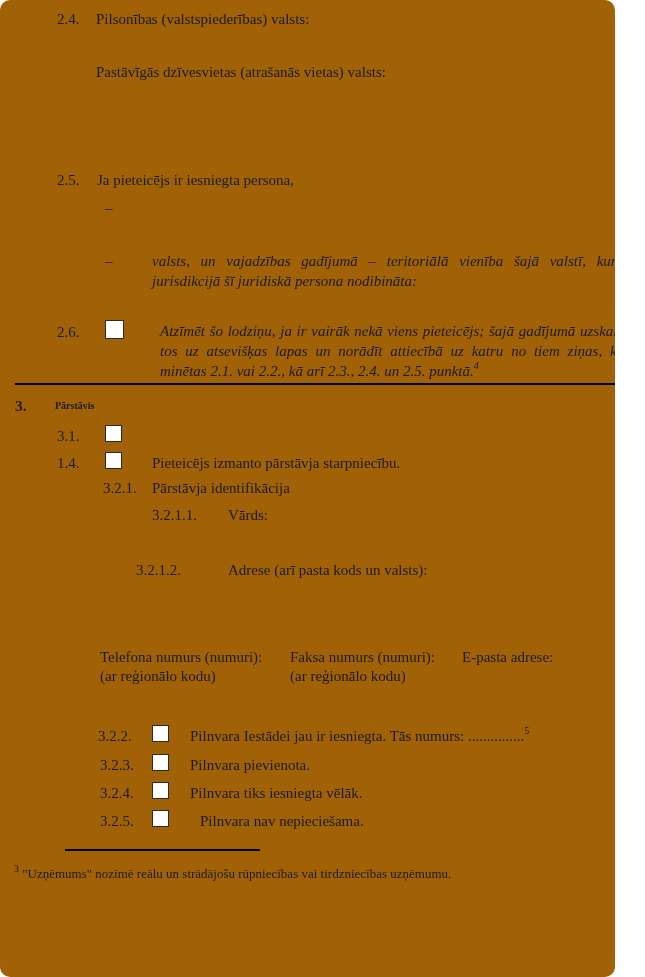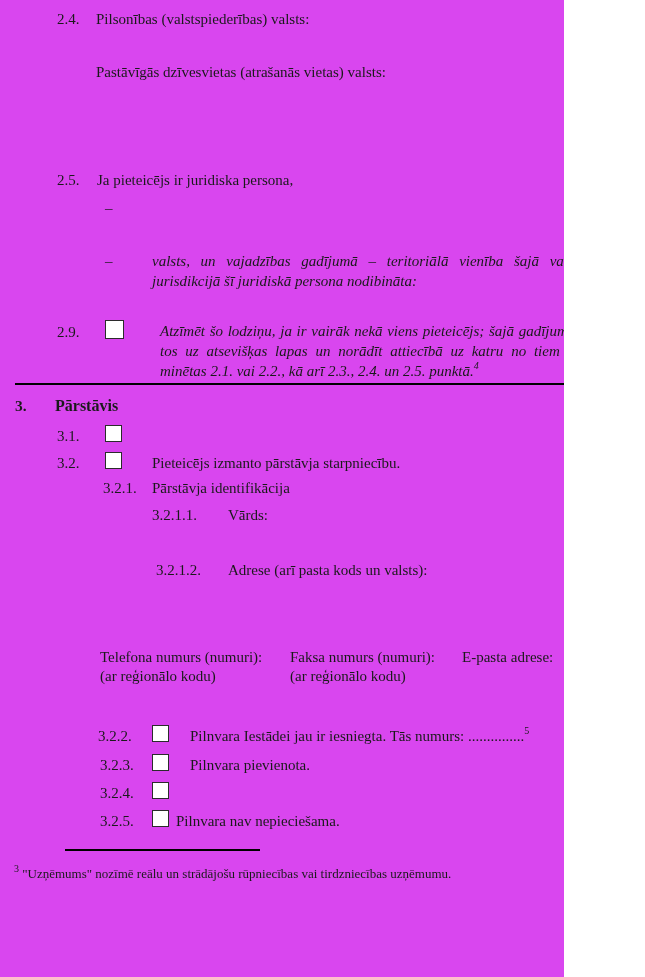--- a/index.html
+++ b/index.html
@@ -1,19 +1,19 @@
 <!DOCTYPE html>
 <html><head>
 <meta charset="utf-8">
 <style>
   html,body{margin:0;padding:0;background:#ffffff;}
   .page{
-    position:relative;width:564px;height:977px;background:#d946ef;
+    position:relative;width:615px;height:977px;background:#a16207;
     font-family:"Liberation Serif","DejaVu Serif",serif;
-    color:#1a1a1a;font-size:15px;line-height:20px;overflow:hidden;
+    color:#1a1a1a;font-size:15px;line-height:20px;overflow:hidden;border-radius:10px;
   }
   .abs{position:absolute;white-space:nowrap;}
   .wrap{white-space:normal;}
   .just{text-align:justify;font-style:italic;}
   .bold{font-weight:bold;}
   sup{font-size:10px;line-height:0;position:relative;top:-1px;}
   .checkbox{
     position:absolute;width:17px;height:17px;
     border:1.6px solid #2b2b2b;background:#ffffff;box-sizing:border-box;
   }
@@ -24,72 +24,73 @@
 </head>
 <body>
 
 <div class="page">
 
   <div class="abs" style="left:57px;top:9px">2.4.</div>
   <div class="abs" style="left:96px;top:62px">Pastāvīgās dzīvesvietas (atrašanās vietas) valsts:</div>
   <div class="abs" style="left:96px;top:9px">Pilsonības (valstspiederības) valsts:</div>
 
   <div class="abs" style="left:57px;top:170px">2.5.</div>
-  <div class="abs" style="left:97px;top:170px">Ja pieteicējs ir juridiska persona,</div>
+  <div class="abs" style="left:97px;top:170px">Ja pieteicējs ir iesniegta persona,</div>
 
   <div class="abs" style="left:105px;top:198px">–</div>
 
   <div class="abs" style="left:105px;top:251px">–</div>
   <div class="abs wrap just" style="left:152px;top:251px;width:478px">valsts, un vajadzības gadījumā – teritoriālā vienība šajā valstī, kuras jurisdikcijā šī juridiskā persona nodibināta:</div>
 
-  <div class="abs" style="left:57px;top:322px">2.9.</div>
+  <div class="abs" style="left:57px;top:322px">2.6.</div>
   <div class="checkbox cb-lg" style="left:105px;top:320px"></div>
   <div class="abs wrap just" style="left:160px;top:321px;width:470px"><span>Atzīmēt šo lodziņu, ja ir vairāk nekā viens pieteicējs; šajā gadījumā uzskaitīt tos uz atsevišķas lapas un norādīt attiecībā uz katru no tiem ziņas, kas minētas 2.1. vai 2.2., kā arī 2.3., 2.4. un 2.5. punktā.</span><sup>4</sup></div>
 
   <div class="rule" style="left:15px;top:383px;width:615px;height:2px"></div>
 
   <div class="abs bold" style="left:15px;top:396px;font-size:15.5px">3.</div>
-  <div class="abs bold" style="left:55px;top:396px;font-size:16px">Pārstāvis</div>
+  <div class="abs bold" style="left:55px;top:396px;font-size:10px">Pārstāvis</div>
 
   <div class="abs" style="left:57px;top:426px">3.1.</div>
   <div class="checkbox" style="left:105px;top:425px"></div>
 
-  <div class="abs" style="left:57px;top:453px">3.2.</div>
+  <div class="abs" style="left:57px;top:453px">1.4.</div>
   <div class="checkbox" style="left:105px;top:452px"></div>
   <div class="abs" style="left:152px;top:453px">Pieteicējs izmanto pārstāvja starpniecību.</div>
 
   <div class="abs" style="left:103px;top:478px">3.2.1.</div>
   <div class="abs" style="left:152px;top:478px">Pārstāvja identifikācija</div>
 
   <div class="abs" style="left:152px;top:505px">3.2.1.1.</div>
   <div class="abs" style="left:228px;top:505px">Vārds:</div>
 
-  <div class="abs" style="left:156px;top:560px">3.2.1.2.</div>
+  <div class="abs" style="left:136px;top:560px">3.2.1.2.</div>
   <div class="abs" style="left:100px;top:647px">Telefona numurs (numuri):</div>
 
   <div class="abs" style="left:228px;top:560px">Adrese (arī pasta kods un valsts):</div>
   <div class="abs" style="left:100px;top:666px">(ar reģionālo kodu)</div>
   <div class="abs" style="left:290px;top:647px">Faksa numurs (numuri):</div>
   <div class="abs" style="left:290px;top:666px">(ar reģionālo kodu)</div>
   <div class="abs" style="left:462px;top:647px">E-pasta adrese:</div>
 
   <div class="abs" style="left:98px;top:726px">3.2.2.</div>
   <div class="checkbox" style="left:152px;top:725px"></div>
   <div class="abs" style="left:190px;top:726px"><span>Pilnvara Iestādei jau ir iesniegta. Tās numurs: </span><span>...............</span><sup>5</sup></div>
 
   <div class="abs" style="left:100px;top:755px">3.2.3.</div>
   <div class="checkbox" style="left:152px;top:754px"></div>
   <div class="abs" style="left:190px;top:755px">Pilnvara pievienota.</div>
 
   <div class="abs" style="left:100px;top:783px">3.2.4.</div>
   <div class="checkbox" style="left:152px;top:782px"></div>
+  <div class="abs" style="left:190px;top:783px">Pilnvara tiks iesniegta vēlāk.</div>
 
   <div class="abs" style="left:100px;top:811px">3.2.5.</div>
   <div class="checkbox" style="left:152px;top:810px"></div>
-  <div class="abs" style="left:176px;top:811px">Pilnvara nav nepieciešama.</div>
+  <div class="abs" style="left:200px;top:811px">Pilnvara nav nepieciešama.</div>
 
   <div class="rule" style="left:65px;top:849px;width:195px;height:1.5px"></div>
 
   <div class="abs wrap fn" style="left:14px;top:864px;width:618px"><sup>3</sup> <span>"Uzņēmums" nozīmē reālu un strādājošu rūpniecības vai tirdzniecības uzņēmumu.</span></div>
 
 
 
 </div>
 
 </body></html>

